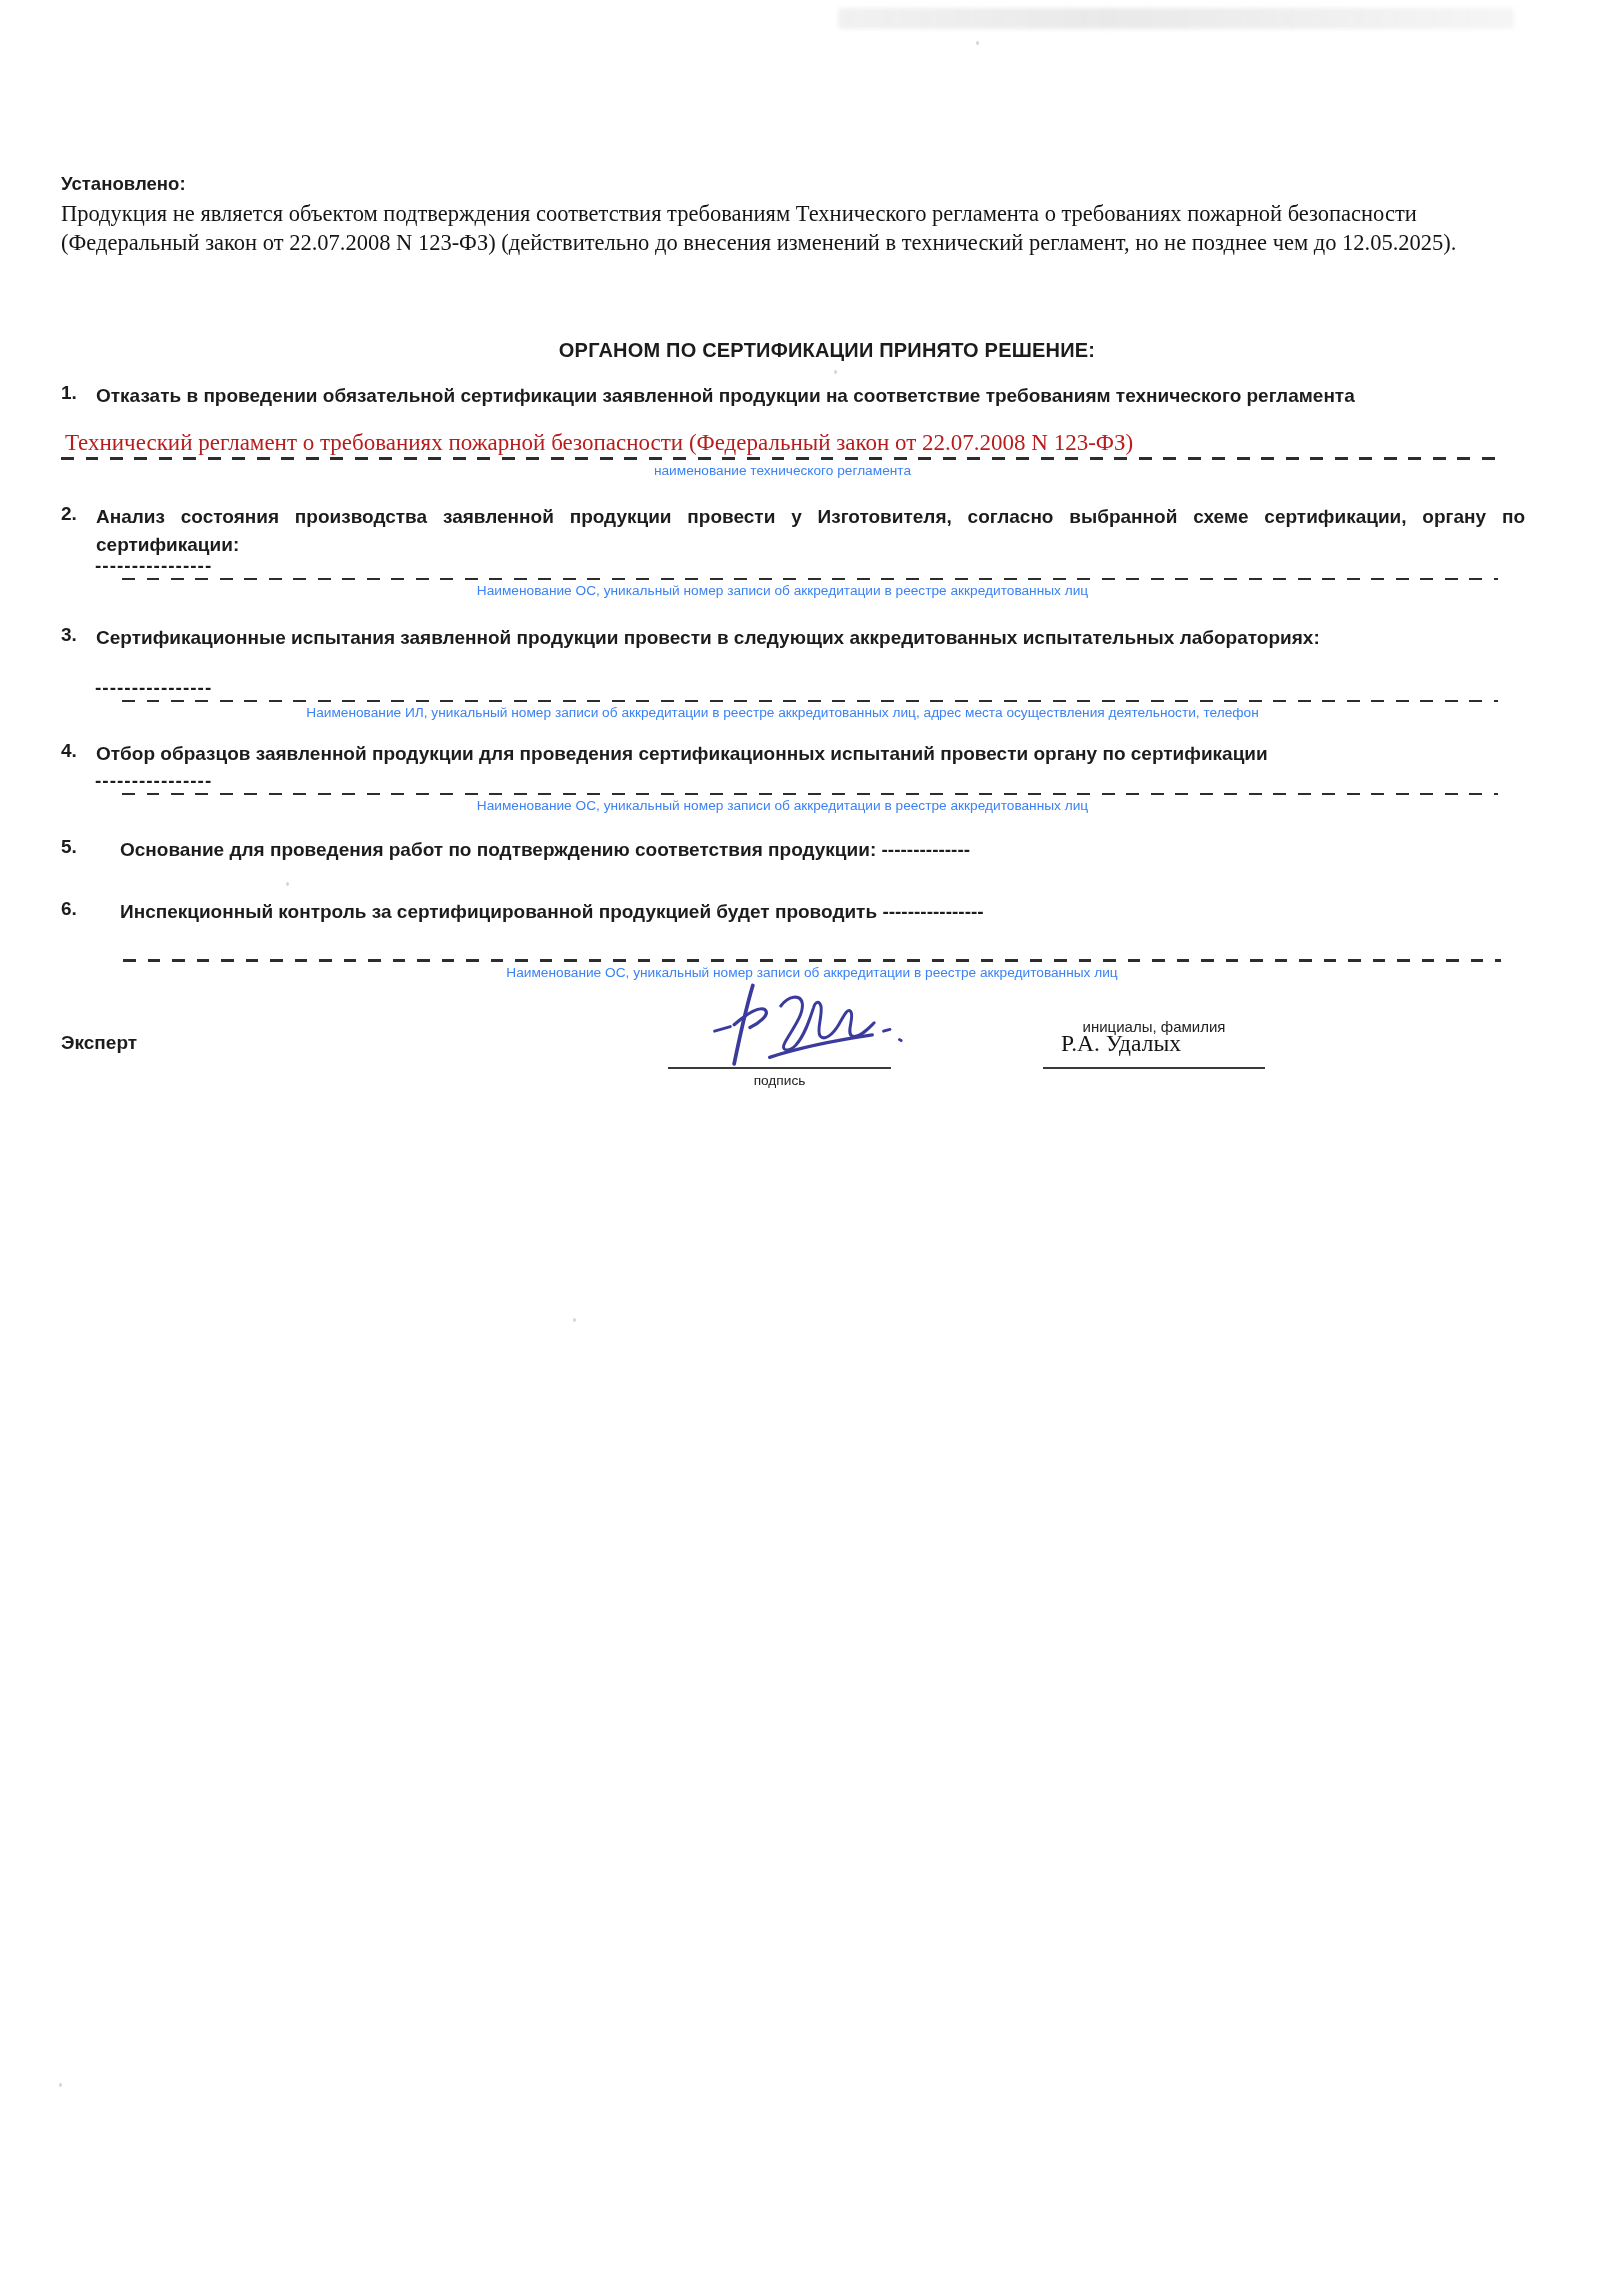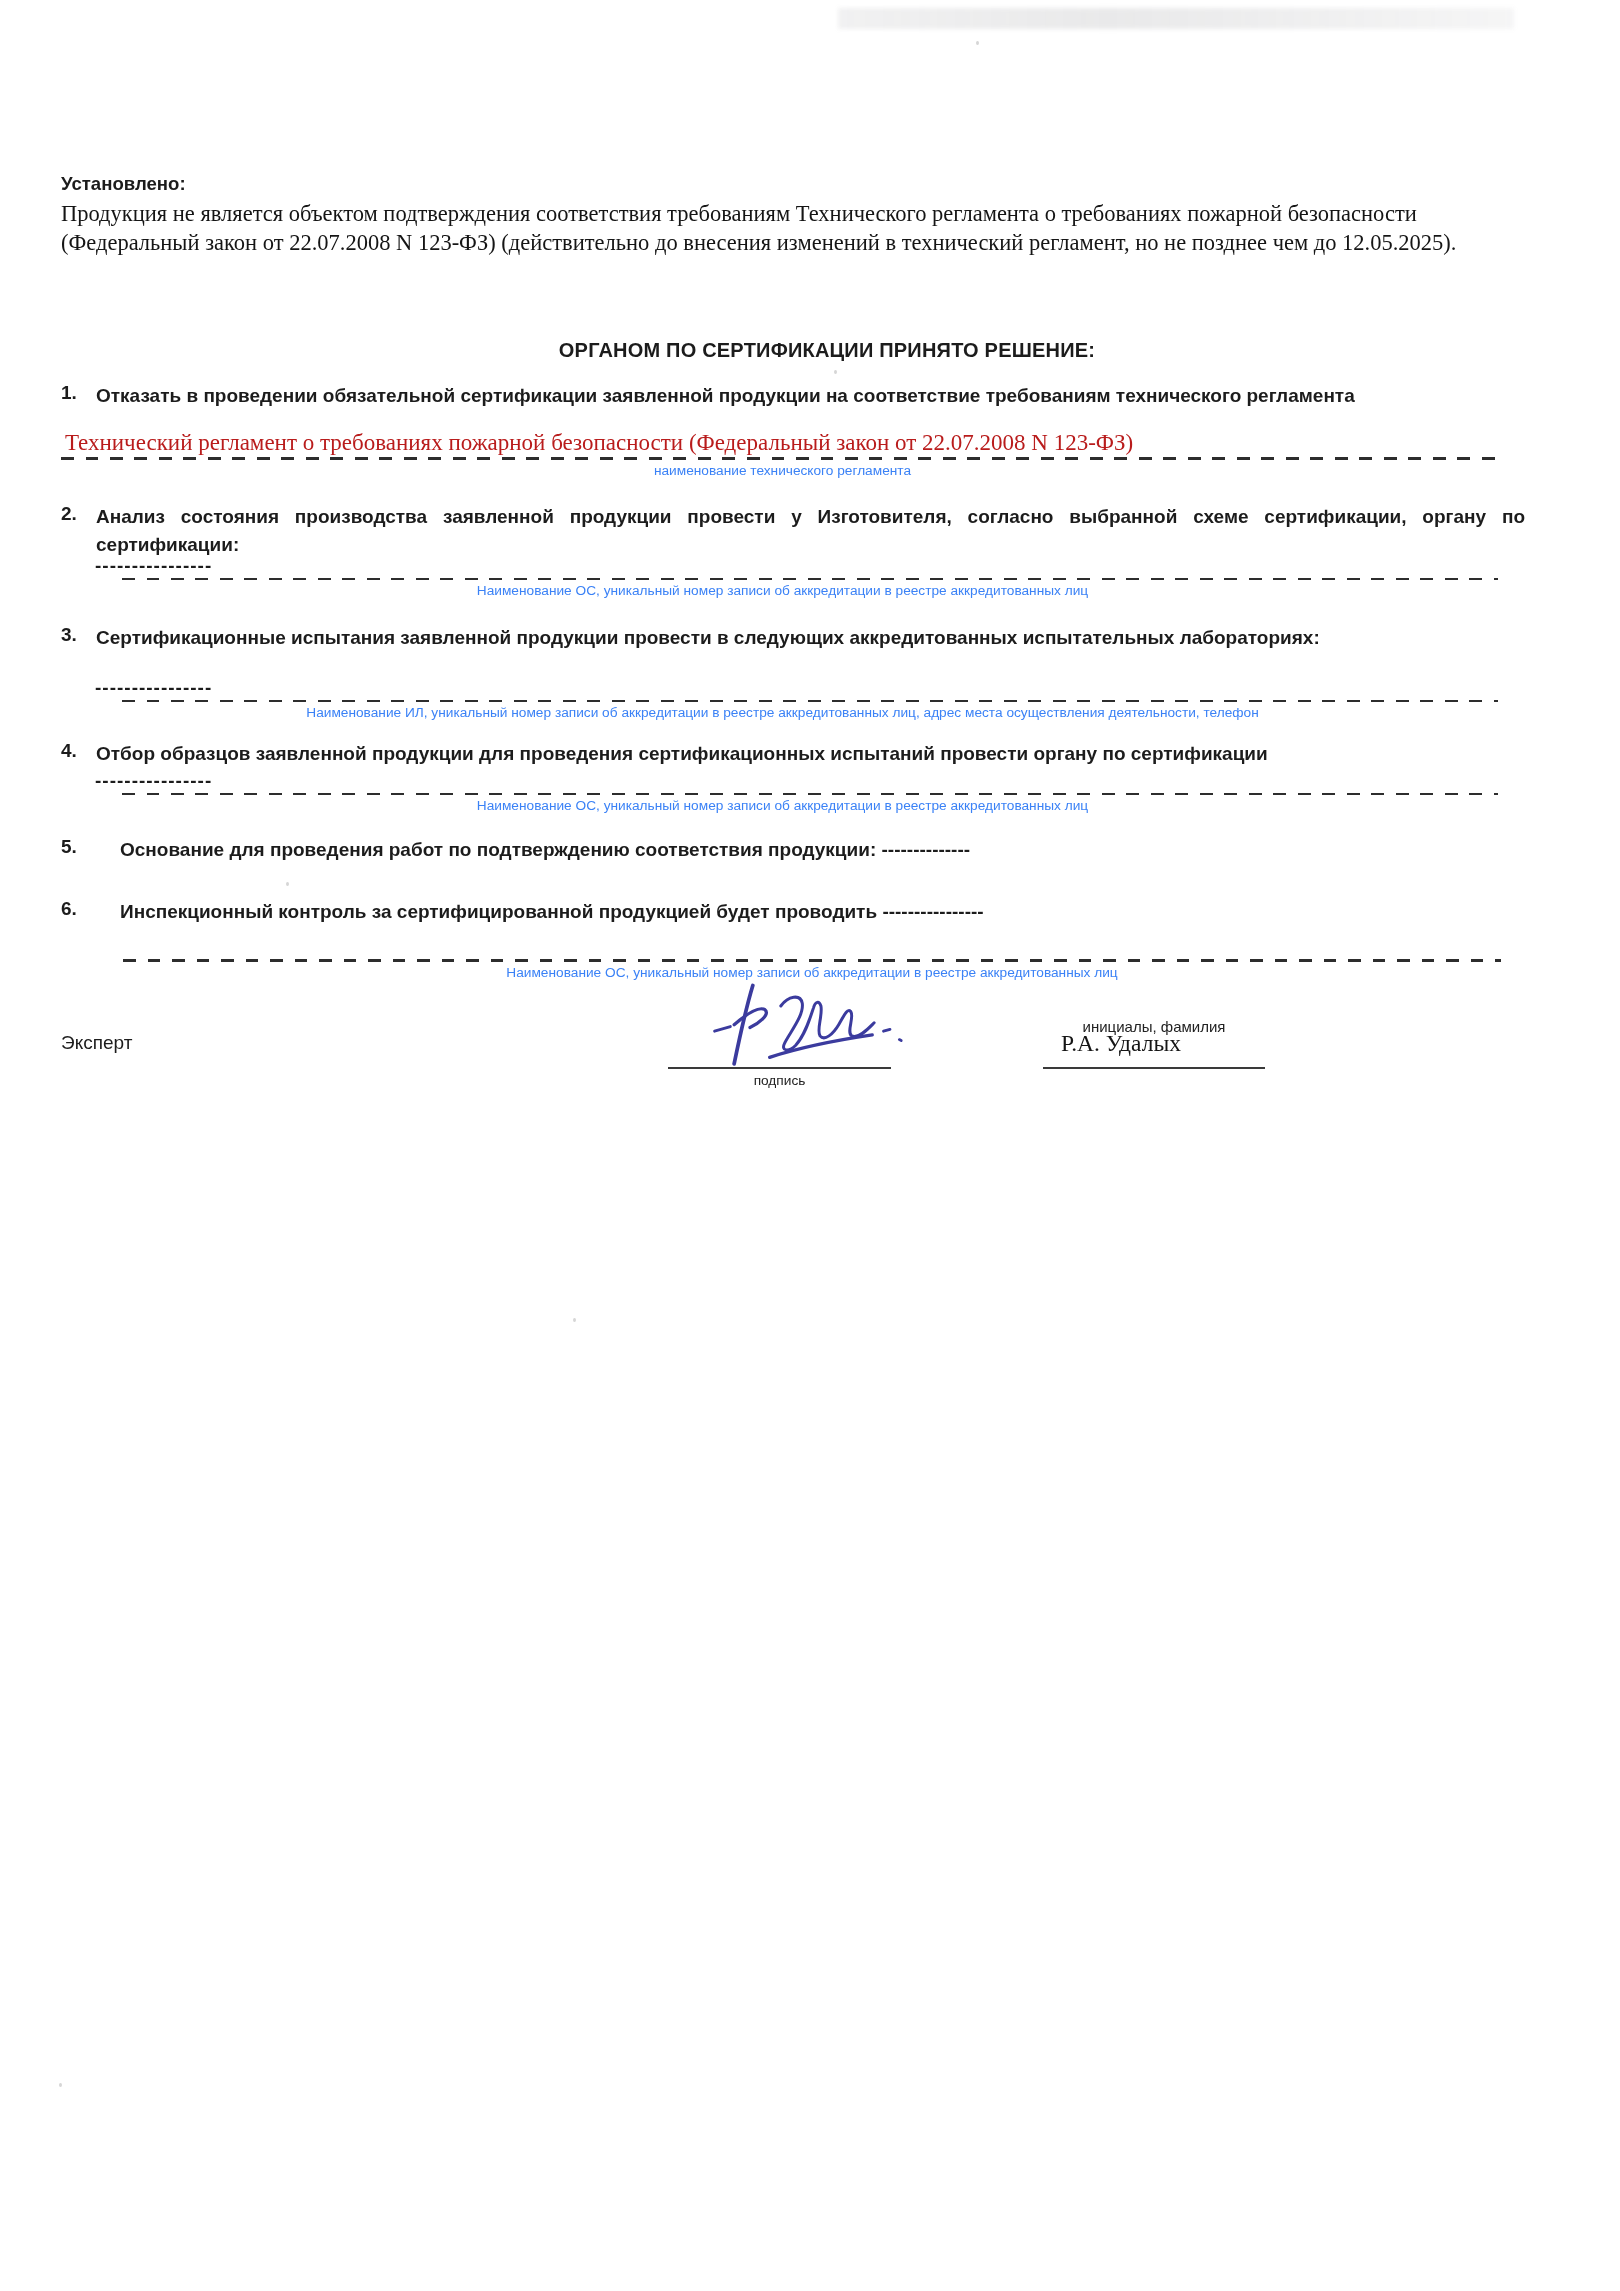--- a/index.html
+++ b/index.html
@@ -85,21 +85,21 @@
   .dashline.inset { margin-left: 61px; width: 1376px; }
   .fill-caption {
     text-align: center;
     font-size: 13.7px;
     color: #3b82f6;
     padding-top: 2.9px;
   }
 
   .footer-dash-block { left: 123px; top: 959px; width: 1378px; }
 
-  .expert-label { left: 61px; top: 1032px; font-size: 19px; font-weight: normal; }
+  .expert-label { left: 61px; top: 1032px; font-size: 19px; font-weight: bold; }
 
   .sig-area { left: 655px; top: 978px; width: 274px; height: 98px; }
   .sig-line { left: 668px; top: 1067px; width: 223px; height: 2px; background: #3a3a3a; }
   .sig-caption { left: 668px; top: 1073px; width: 223px; text-align: center; font-size: 13.7px; color: #222; }
 
   .name-value { left: 1061px; top: 1030px; font-size: 23.5px; font-family: "Liberation Serif", serif; color: #151515; }
   .name-line { left: 1043px; top: 1067px; width: 222px; height: 2px; background: #3a3a3a; }
   .name-caption { left: 1043px; top: 1018px; width: 222px; text-align: center; font-size: 15px; color: #222; }
 </style>
 </head>

